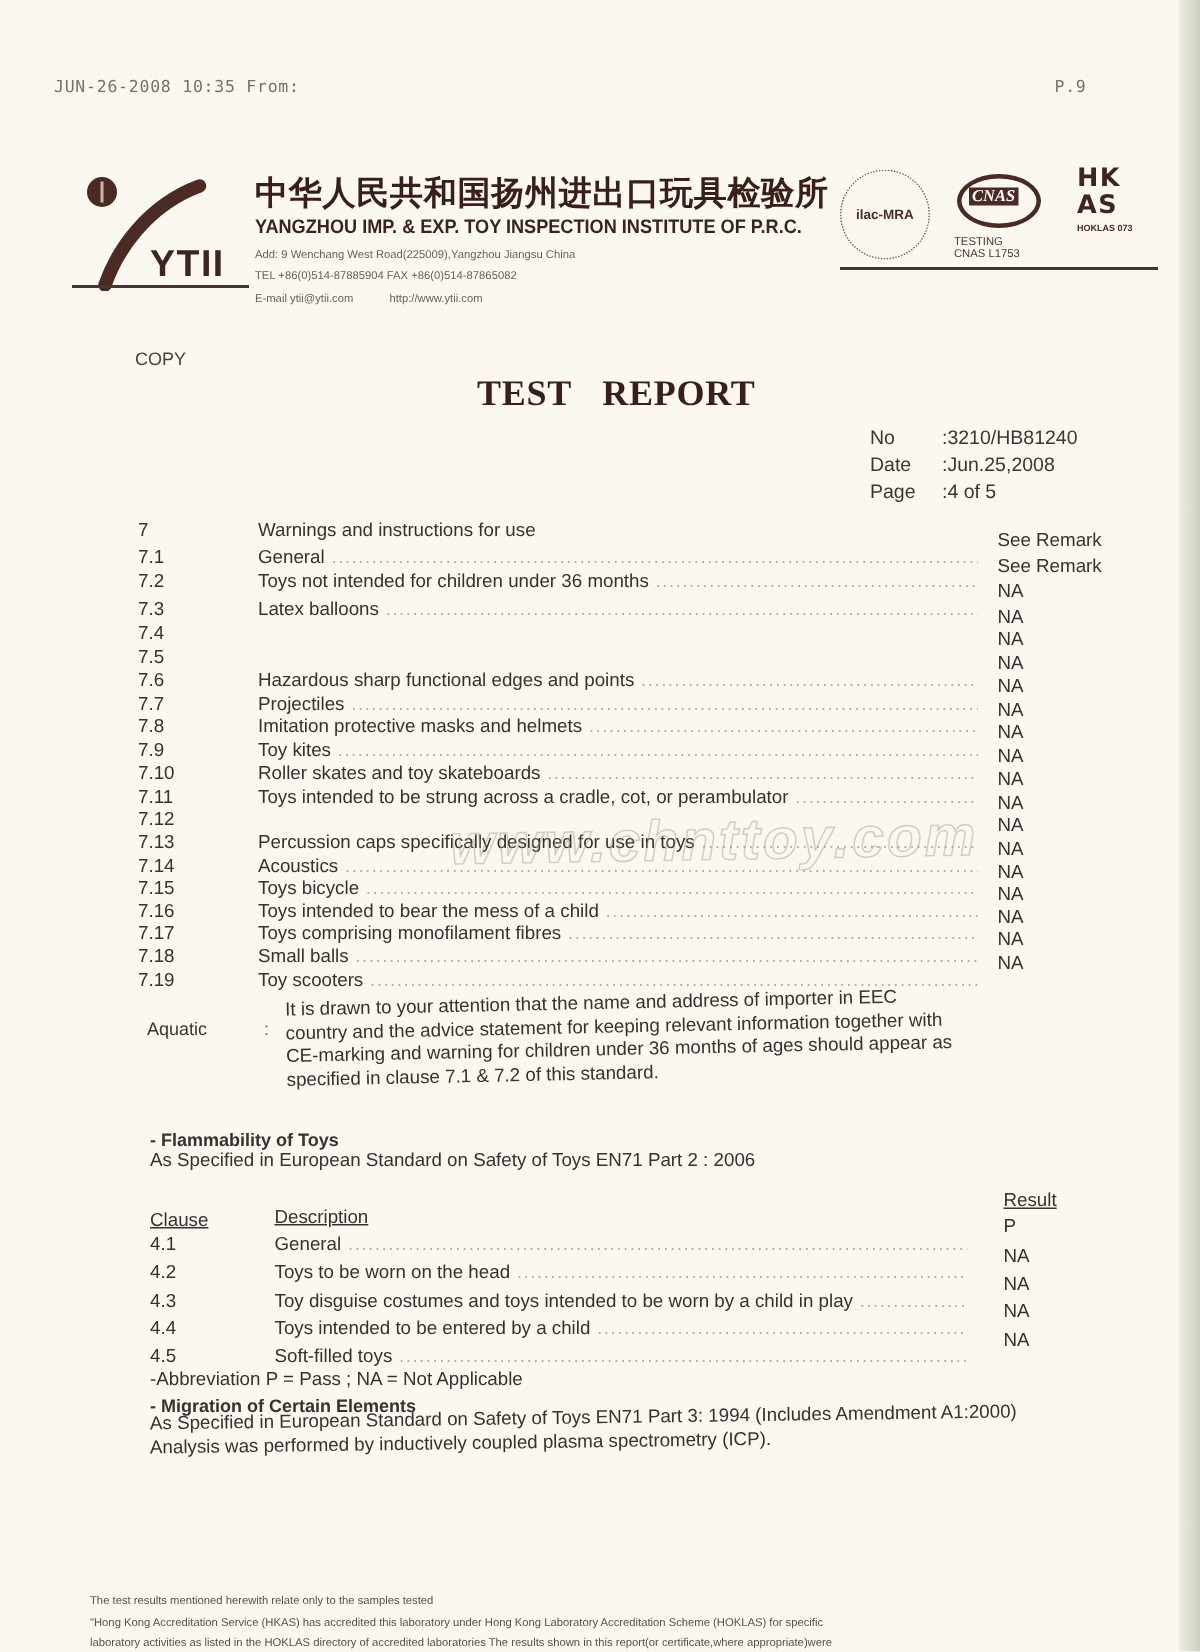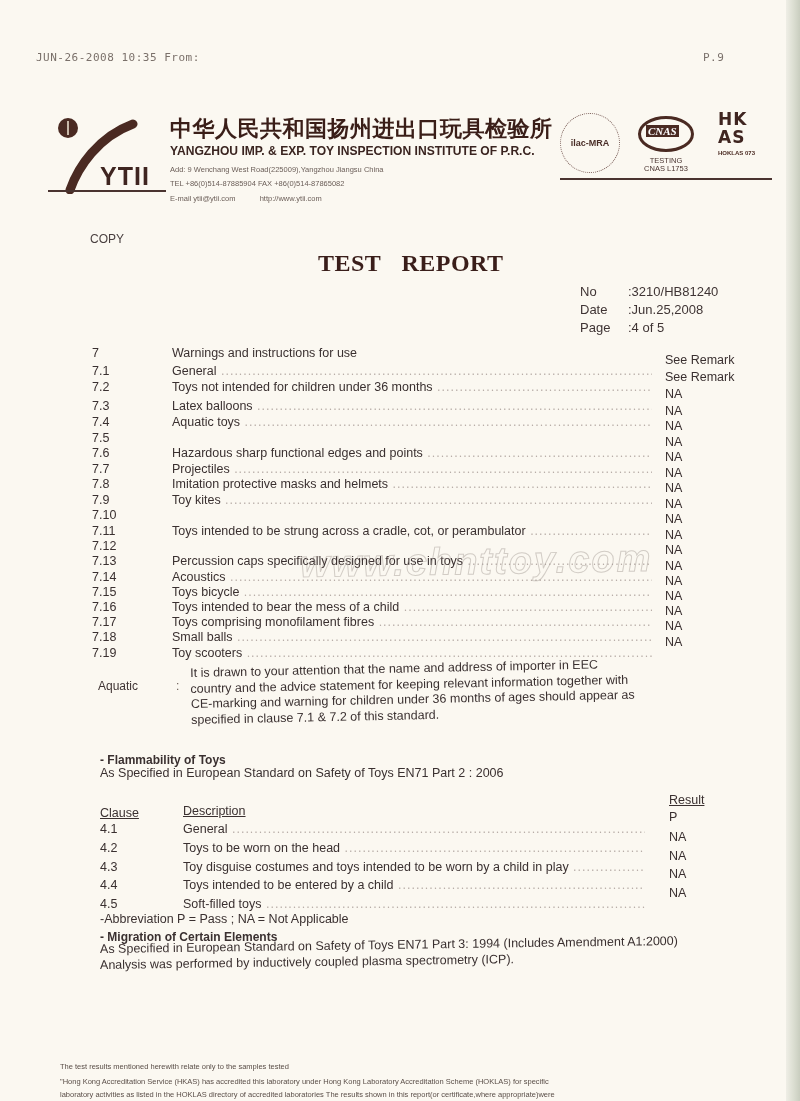--- a/index.html
+++ b/index.html
@@ -37,21 +37,21 @@
     .mail span { margin-right: 22px; }
 
     
     .ilac { position: absolute; left: 560px; top: 113px; width: 58px; height: 58px; border-radius: 50%;
       border: 1px dotted #7a5e58; display: flex; align-items: center; justify-content: center; }
     .ilac span { font-size: 9px; font-weight: bold; color: #4a2e28; }
     .cnas { position: absolute; left: 638px; top: 116px; width: 54px; height: 34px; }
     .cnas .oval { position: absolute; left: 0; top: 0; width: 50px; height: 30px; border: 3px solid #4a2a22; border-radius: 50%; }
     .cnas .txt { position: absolute; left: 8px; top: 9px; font-family: "Liberation Serif", serif; font-style: italic;
       font-weight: bold; font-size: 11px; color: #fff; background: #4a2a22; padding: 0 2px; }
-    .cnas-label { position: absolute; left: 636px; top: 157px; width: 60px; text-align: center; font-size: 7.5px; color: #4a3430; line-height: 8px; }
+    .cnas-label { position: absolute; left: 636px; top: 157px; width: 60px; text-align: left; font-size: 7.5px; color: #4a3430; line-height: 8px; }
     .hkas { position: absolute; left: 718px; top: 110px; width: 46px; height: 60px; }
     .hkas .t { font-family: "DejaVu Sans", sans-serif; font-weight: bold; font-size: 17px; color: #3f2520; line-height: 18px; letter-spacing: 1px; }
     .hkas .n { font-size: 6px; font-weight: bold; color: #4a2a22; margin-top: 4px; }
     .logos-rule { position: absolute; left: 560px; top: 178px; width: 212px; height: 2px; background: #4a3430; }
 
     .copy { position: absolute; left: 90px; top: 232px; font-size: 12px; color: #4a4040; }
     .title { position: absolute; left: 318px; top: 250px; font-family: "Liberation Serif", serif;
       font-weight: bold; font-size: 24px; color: #3a1e1a; word-spacing: 14px; letter-spacing: 0.5px; }
 
     .meta { position: absolute; left: 580px; font-size: 13px; color: #3f3434; }
@@ -158,21 +158,20 @@
   <div class="row" style="top:380px">
       <span class="num">7.2</span>
       <span class="desc">Toys not intended for children under 36 months</span>
     </div>
   <div class="row" style="top:399px">
       <span class="num">7.3</span>
       <span class="desc">Latex balloons</span>
     </div>
   <div class="row" style="top:415px">
       <span class="num">7.4</span>
-      <span class="desc">Aquatic toys</span>
     </div>
   <div class="row" style="top:431px">
       <span class="num">7.5</span>
     </div>
   <div class="row" style="top:446px">
       <span class="num">7.6</span>
       <span class="desc">Hazardous sharp functional edges and points</span>
     </div>
   <div class="row" style="top:462px">
       <span class="num">7.7</span>
@@ -181,20 +180,21 @@
   <div class="row" style="top:477px">
       <span class="num">7.8</span>
       <span class="desc">Imitation protective masks and helmets</span>
     </div>
   <div class="row" style="top:493px">
       <span class="num">7.9</span>
       <span class="desc">Toy kites</span>
     </div>
   <div class="row" style="top:508px">
       <span class="num">7.10</span>
+      <span class="desc">Roller skates and toy skateboards</span>
     </div>
   <div class="row" style="top:524px">
       <span class="num">7.11</span>
       <span class="desc">Toys intended to be strung across a cradle, cot, or perambulator</span>
     </div>
   <div class="row" style="top:539px">
       <span class="num">7.12</span>
     </div>
   <div class="row" style="top:554px">
       <span class="num">7.13</span>

